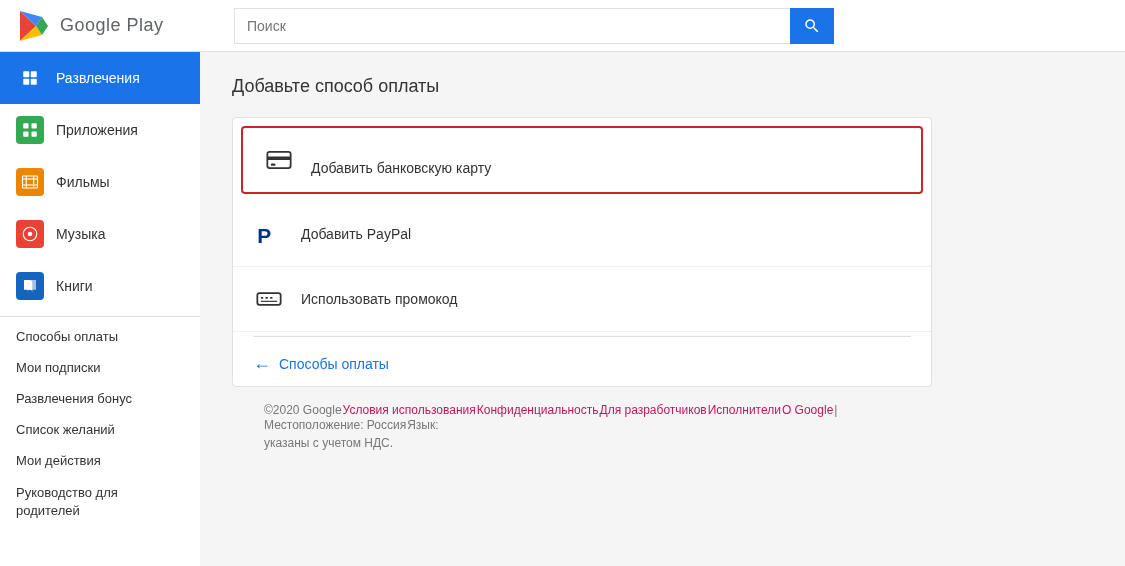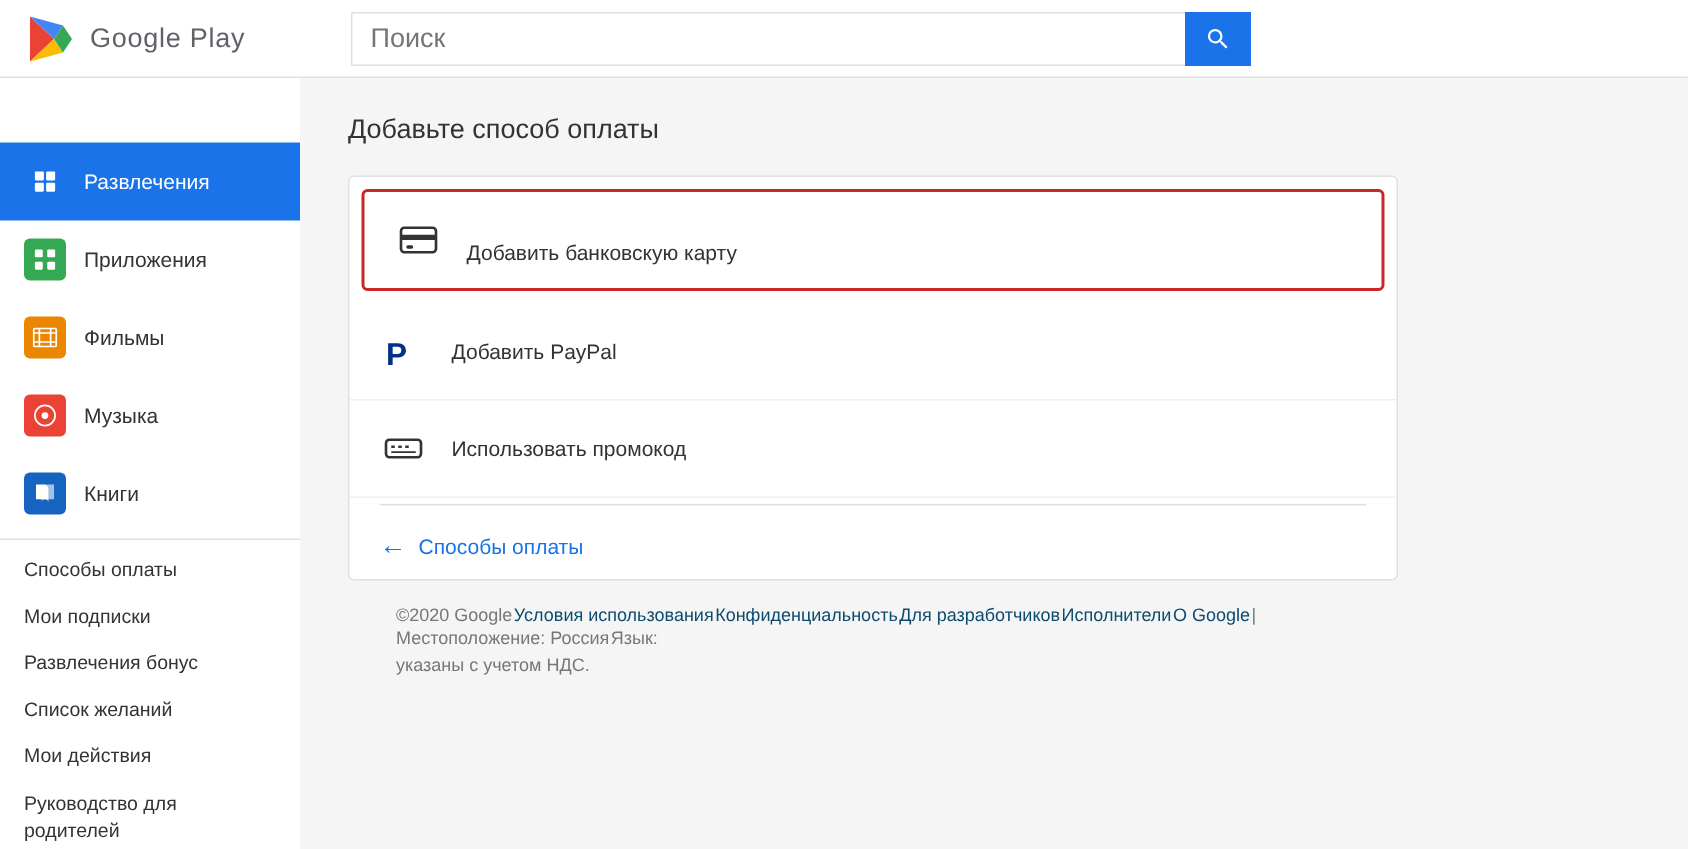--- a/index.html
+++ b/index.html
@@ -38,21 +38,21 @@
       align-items: center;
       flex: 1;
       max-width: 600px;
     }
     .search-input {
       flex: 1;
       height: 36px;
       border: 1px solid #e0e0e0;
       border-right: none;
       padding: 0 12px;
-      font-size: 18px;
+      font-size: 14px;
       outline: none;
       color: #b91c1c;
     }
     .search-btn {
       background: #1a73e8;
       border: none;
       height: 36px;
       width: 44px;
       cursor: pointer;
       display: flex;
@@ -81,21 +81,20 @@
       gap: 12px;
       padding: 12px 16px;
       cursor: pointer;
       color: #333;
       font-size: 14px;
       font-weight: 500;
     }
     .sidebar-nav-item.active {
       background: #1a73e8;
       color: #fff;
-      margin-top: 43px;
     }
     .sidebar-nav-item.active .nav-icon { background: #1a73e8; color: #fff; }
     .nav-icon {
       width: 28px;
       height: 28px;
       border-radius: 4px;
       display: flex;
       align-items: center;
       justify-content: center;
       font-size: 16px;
@@ -199,21 +198,21 @@
       color: #777;
       max-width: 700px;
     }
     .footer-links {
       display: flex;
       gap: 1px;
       flex-wrap: wrap;
       margin-bottom: 4px;
     }
     .footer-link {
-      color: #0c4a6e;
+      color: #be185d;
       cursor: pointer;
       text-decoration: none;
     }
     .footer-copyright { color: #777; }
   </style>
 </head>
 <body>
 
 <header class="header">
   <div class="logo-area">

